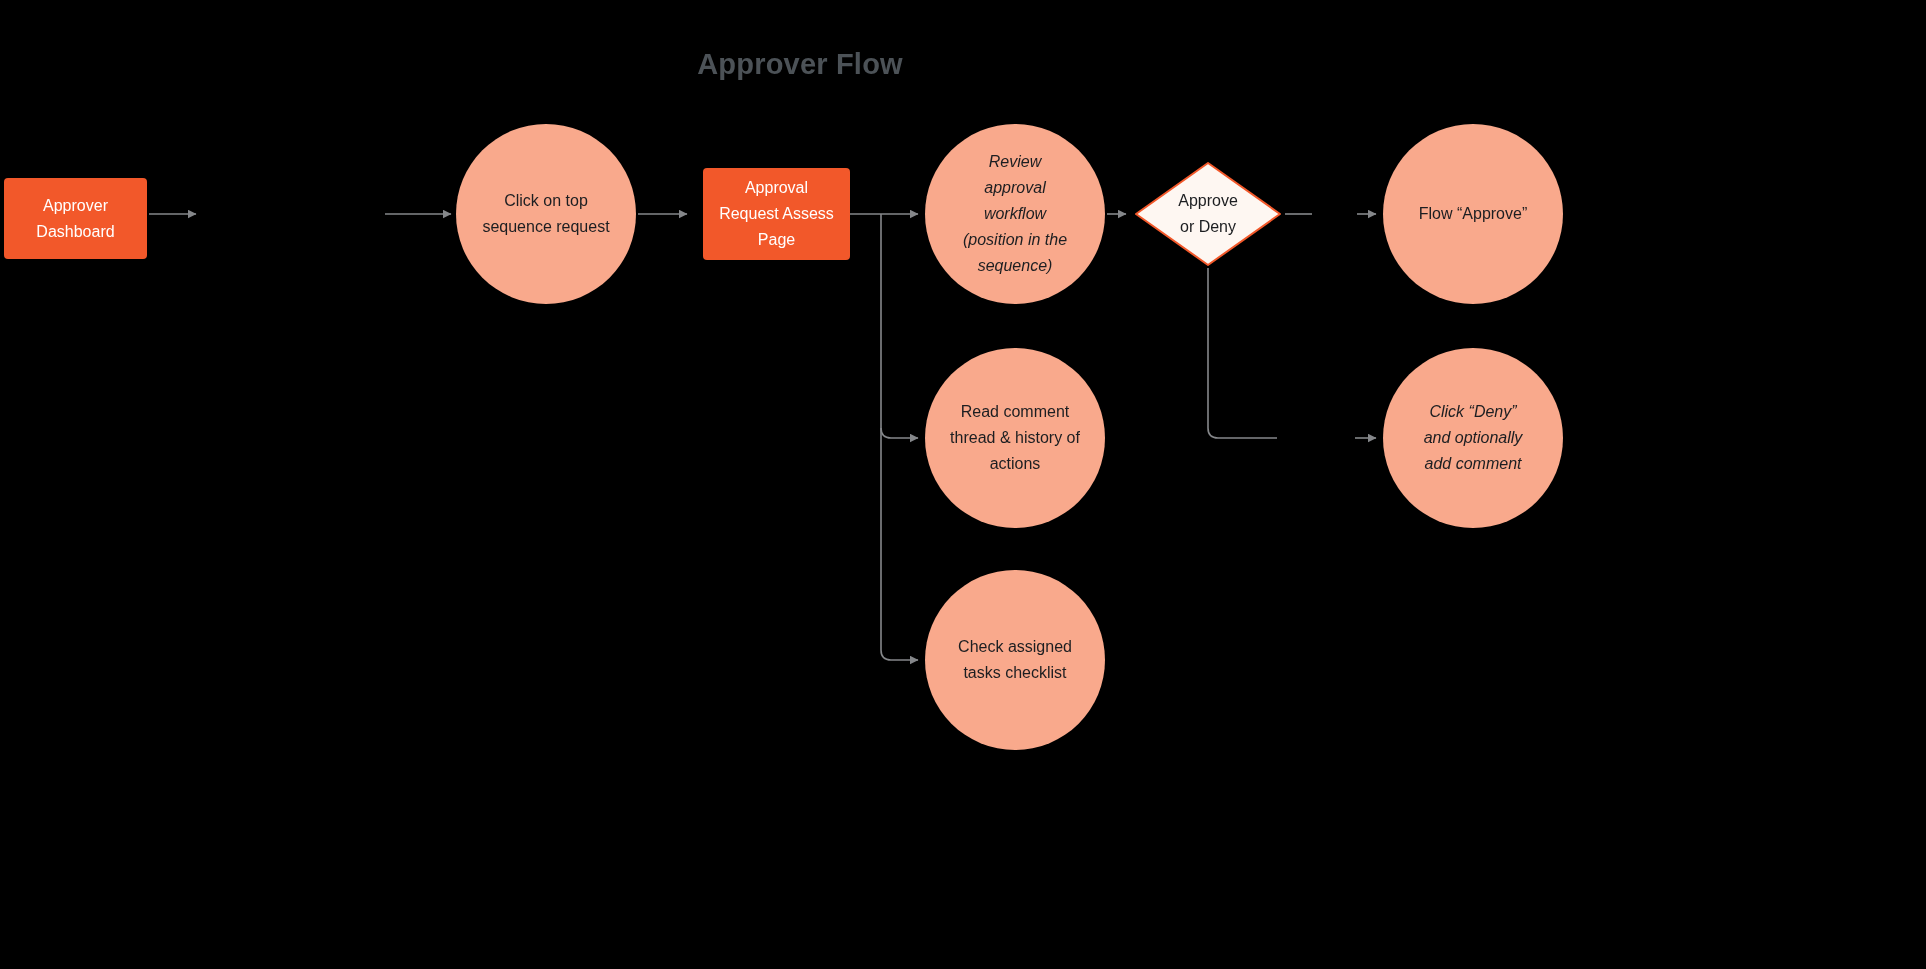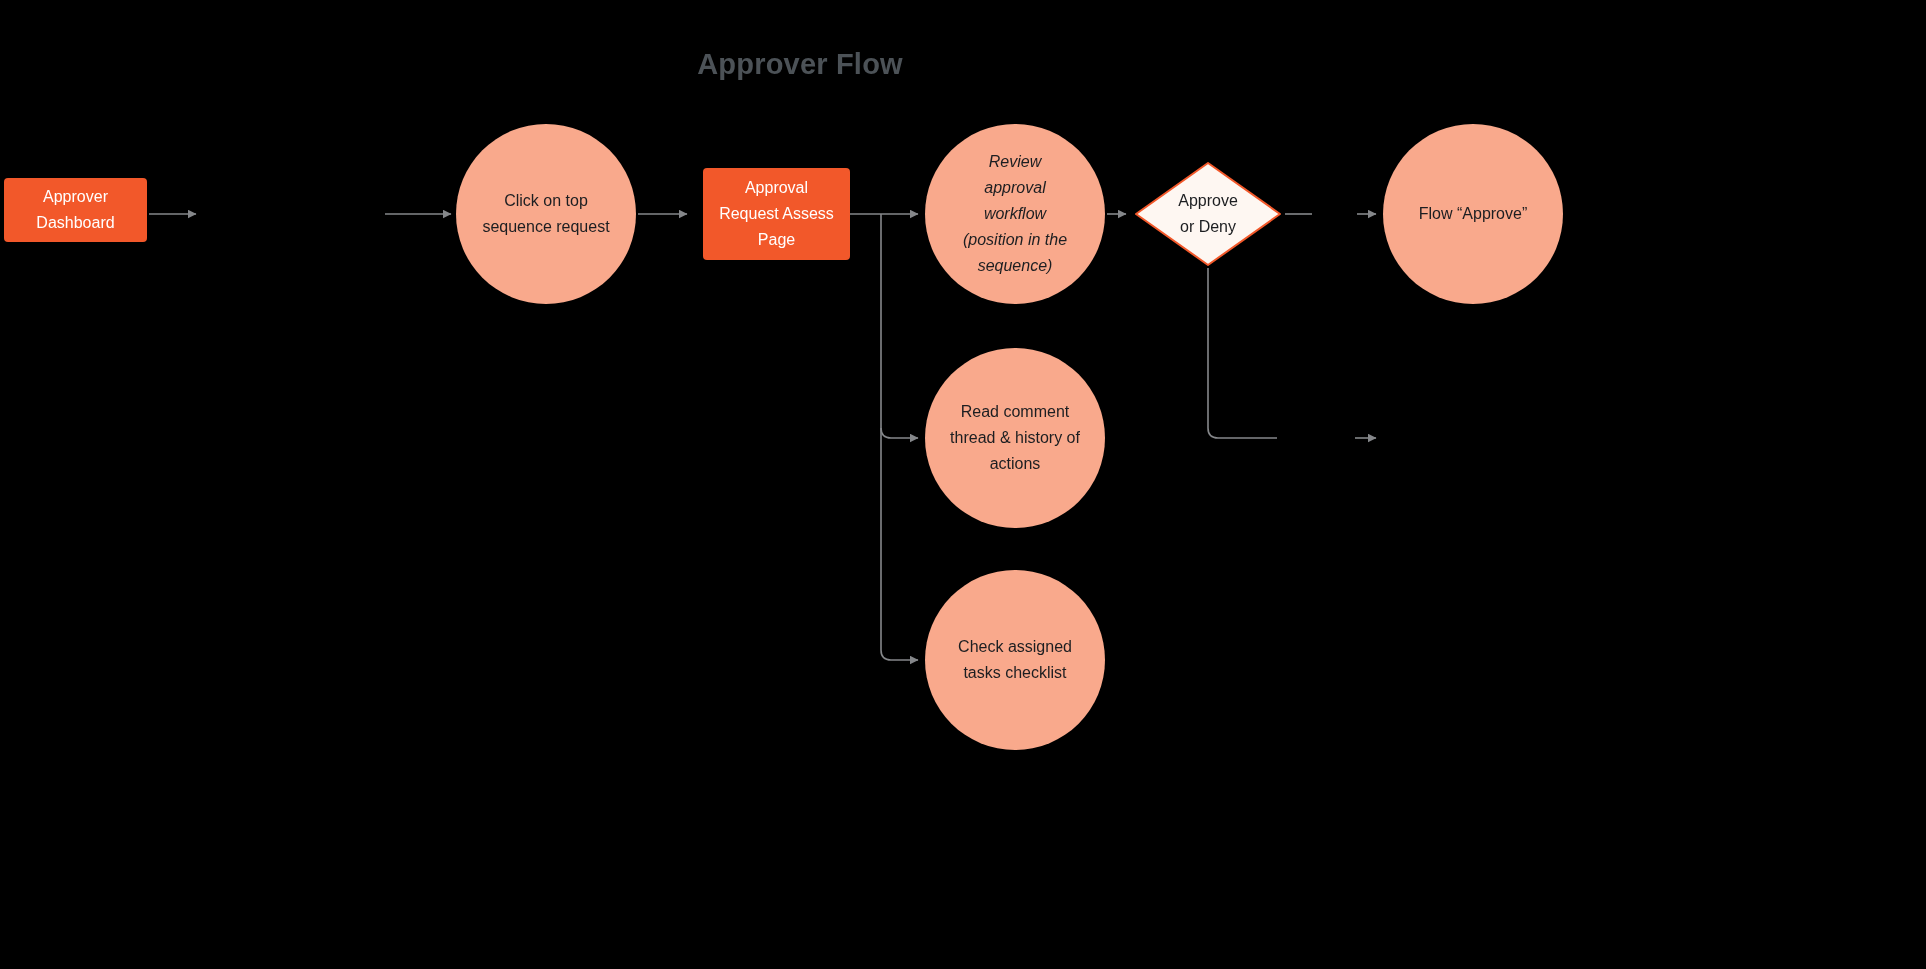--- a/index.html
+++ b/index.html
@@ -84,21 +84,21 @@
     <path d="M881 428 Q881 438 891 438 H918" marker-end="url(#arrow)"></path>
     <path d="M1107 214 H1126" marker-end="url(#arrow)"></path>
     <path d="M1285 214 H1312"></path>
     <path d="M1357 214 H1376" marker-end="url(#arrow)"></path>
     <path d="M1208 268 V428 Q1208 438 1218 438 H1277"></path>
     <path d="M1355 438 H1376" marker-end="url(#arrow)"></path>
   </svg>
 
   <h1 class="title">Approver Flow</h1>
 
-  <div class="node rect" style="left:4px;top:178px;width:143px;height:64px;justify-content:center;">
+  <div class="node rect" style="left:4px;top:178px;width:143px;height:81px;justify-content:center;">
     <span>Approver Dashboard</span>
   </div>
 
 
   <div class="node circle" style="left:456px;top:124px;">
     <span>Click on top sequence request</span>
   </div>
 
   <div class="node rect" style="left:693px;top:168px;width:147px;height:92px;margin-left:10px;">
     <span>Approval Request Assess Page</span>
@@ -120,14 +120,17 @@
     <svg class="diamond-shape" viewBox="0 0 150 106" xmlns="http://www.w3.org/2000/svg">
       <polygon points="75,2 147,53 75,104 3,53"></polygon>
     </svg>
     <span class="diamond-label">Approve or Deny</span>
   </div>
 
   <div class="node circle" style="left:1383px;top:124px;">
     <span>Flow “Approve”</span>
   </div>
 
+  <div class="node circle tight" style="left:1383px;top:348px;">
+    <span>Click “Deny” and optionally add comment</span>
+  </div>
 
 </div>
 
 </body></html>

